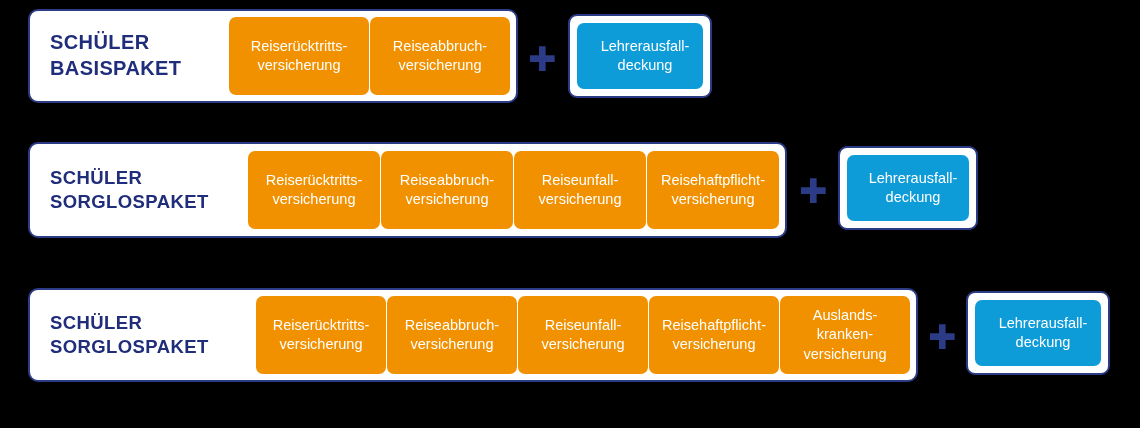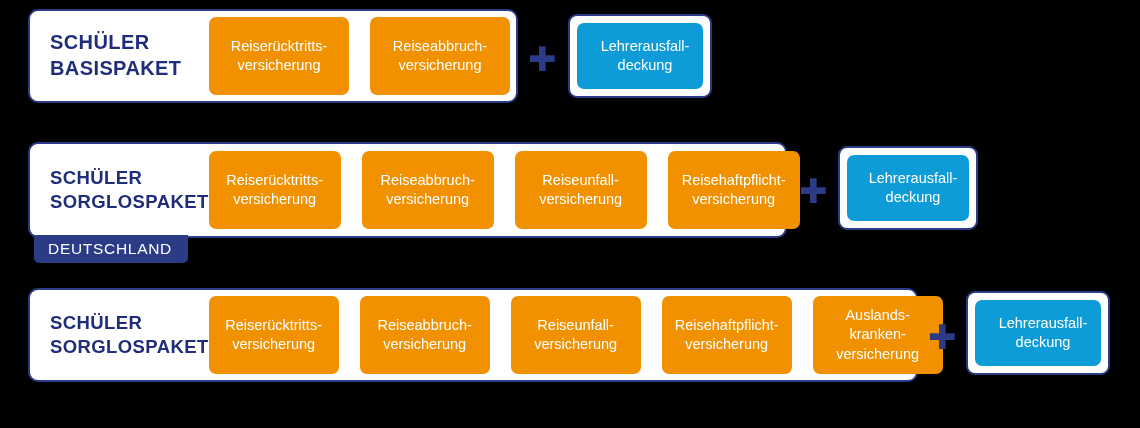--- a/index.html
+++ b/index.html
@@ -46,21 +46,21 @@
     flex: 0 0 auto;
     padding-left: 20px;
     font-size: 20px;
   }
   .pkg-title.small { font-size: 18.5px; }
 
   
   .chips {
     display: flex;
     align-items: stretch;
-    gap: 21px;
+    gap: 1px;
     margin-left: auto;
     padding: 0 6px 0 0;
     height: calc(100% - 16px);
   }
   .chip {
     background: #f29100;
     border-radius: 7px;
     color: #ffffff;
     font-size: 14.5px;
     line-height: 1.32;
@@ -185,21 +185,20 @@
       <div class="chip">Reiserücktritts-
 versicherung</div>
       <div class="chip">Reiseabbruch-
 versicherung</div>
       <div class="chip">Reiseunfall-
 versicherung</div>
       <div class="chip">Reisehaftpflicht-
 versicherung</div>
     </div>
   </div>
-  <div class="region-badge">DEUTSCHLAND</div>
   <div class="plus">✚</div>
   <div class="addon-panel">
     <div class="addon-chip">Lehrerausfall-
 deckung</div>
   </div>
 </section>
 
 <section class="pkg-row" id="row-3">
   <div class="panel">
     <div class="pkg-title small">SCHÜLER

